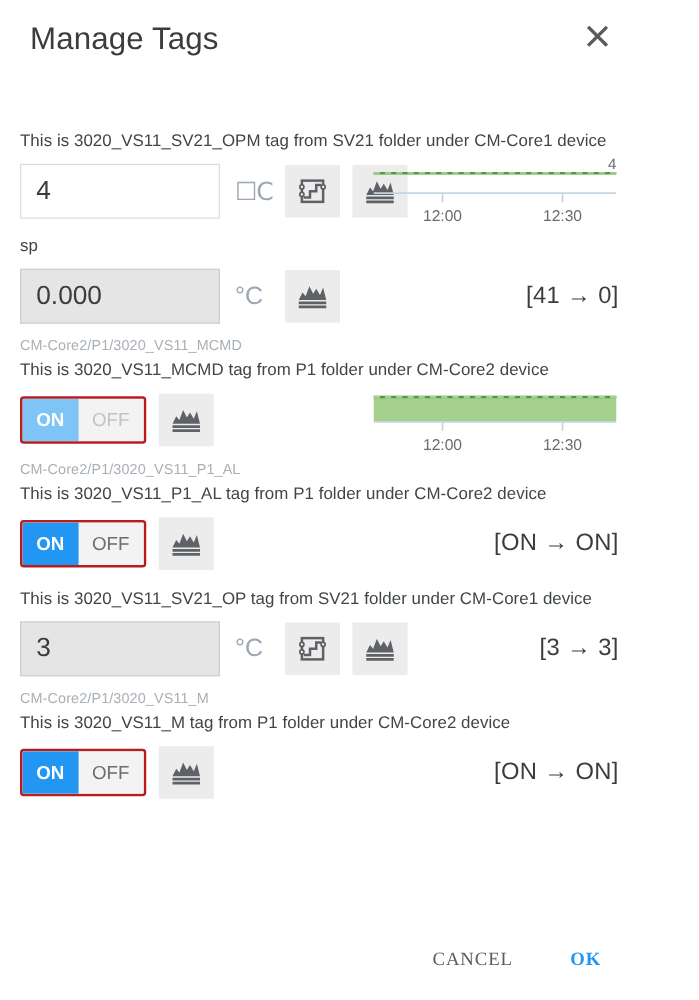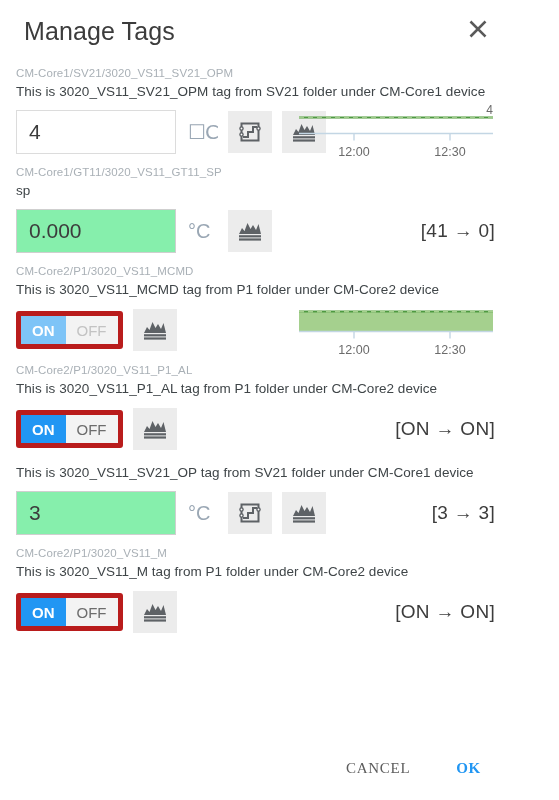--- a/index.html
+++ b/index.html
@@ -15,20 +15,21 @@
     position: relative;
   }
 
   
   .dialog {
     width: 513px; height: 800px;
     background: #ffffff;
     display: flex;
     flex-direction: column;
     position: relative;
+    gap: 36px;
   }
 
   
   .header {
     height: 56px;
     flex: 0 0 56px;
     display: flex;
     align-items: center;
     padding: 0 22px 0 24px;
     position: relative;
@@ -97,21 +98,21 @@
     border: 1px solid #dcdcdc;
     background: #ffffff;
     font-family: "Liberation Sans", sans-serif;
     font-size: 21px;
     color: #3c3c3c;
     padding: 0 12px;
     outline: none;
     border-radius: 0;
   }
   .value-input.disabled {
-    background: #86efac;
+    background: #e5e5e5;
     border-color: #cfcfcf;
     color: #3c3c3c;
   }
   .unit {
     font-size: 20px;
     color: #9aa7b4;
     margin-left: 12px;
     width: 30px;
     line-height: 1;
     white-space: nowrap;
@@ -121,21 +122,21 @@
     letter-spacing: -1px;
   }
 
   
   .onoff {
     display: inline-flex;
     height: 38px;
     border-radius: 3px;
     overflow: hidden;
     background: #f1f1f1;
-    border: 5px solid #b91c1c;
+    border: 2px solid #b91c1c;
   }
   .onoff .seg {
     min-width: 44px;
     display: flex;
     align-items: center;
     justify-content: center;
     font-size: 15px;
     font-weight: 700;
     padding: 0 11px;
     cursor: pointer;
@@ -246,21 +247,20 @@
     <h1 class="dialog-title">Manage Tags</h1>
     <button class="close-btn">
       <svg width="20" height="20" viewBox="0 0 20 20" aria-hidden="true">
         <path d="M3.4 3.4 L16.6 16.6 M16.6 3.4 L3.4 16.6" stroke="#5a5a5a" stroke-width="2.6" stroke-linecap="square"></path>
       </svg>
     </button>
   </div>
 
   <div class="tag-list" id="tag-list">
       <div class="tag-row">
-        <div class="tag-path">CM-Core1/SV21/3020_VS11_SV21_OPM</div>
         <div class="tag-desc">This is 3020_VS11_SV21_OPM tag from SV21 folder under CM-Core1 device</div>
         <div class="tag-controls">
           <input class="value-input" value="4" style="">
           <span class="unit tofu">☐C</span>
           <button class="icon-btn">
             <span>
               <svg width="26" height="26" viewBox="0 0 26 26" aria-hidden="true">
                 <rect x="4.5" y="4.5" width="17" height="17" fill="none" stroke="#5e6266" stroke-width="2"></rect>
                 <path d="M6 18 H11 V13 H16 V8 H20" fill="none" stroke="#5e6266" stroke-width="2"></path>
                 <circle cx="4.5" cy="9.5" r="1.6" fill="#fff" stroke="#5e6266" stroke-width="1.4"></circle>
@@ -290,21 +290,20 @@
               <span class="spark-max">4</span>
               <div class="spark-ticklabels">
                 <span style="left:57px">12:00</span>
                 <span style="left:153px">12:30</span>
               </div>
             </div>
           </div>
         </div>
       </div>
       <div class="tag-row">
-        <div class="tag-path">CM-Core1/GT11/3020_VS11_GT11_SP</div>
         <div class="tag-desc">sp</div>
         <div class="tag-controls">
           <input class="value-input disabled" readonly="" value="0.000" style="">
           <span class="unit">°C</span>
           <button class="icon-btn">
             <span>
               <svg width="26" height="24" viewBox="0 0 26 24" aria-hidden="true">
                 <path d="M2 15 L5 9 L7.5 12 L10.5 4 L13.5 10 L16 6 L19 11 L21.5 5 L24 15 Z" fill="#5e6266"></path>
                 <rect x="2" y="16.2" width="22" height="2.2" fill="#5e6266"></rect>
                 <rect x="2" y="19.4" width="22" height="2.2" fill="#5e6266"></rect>

